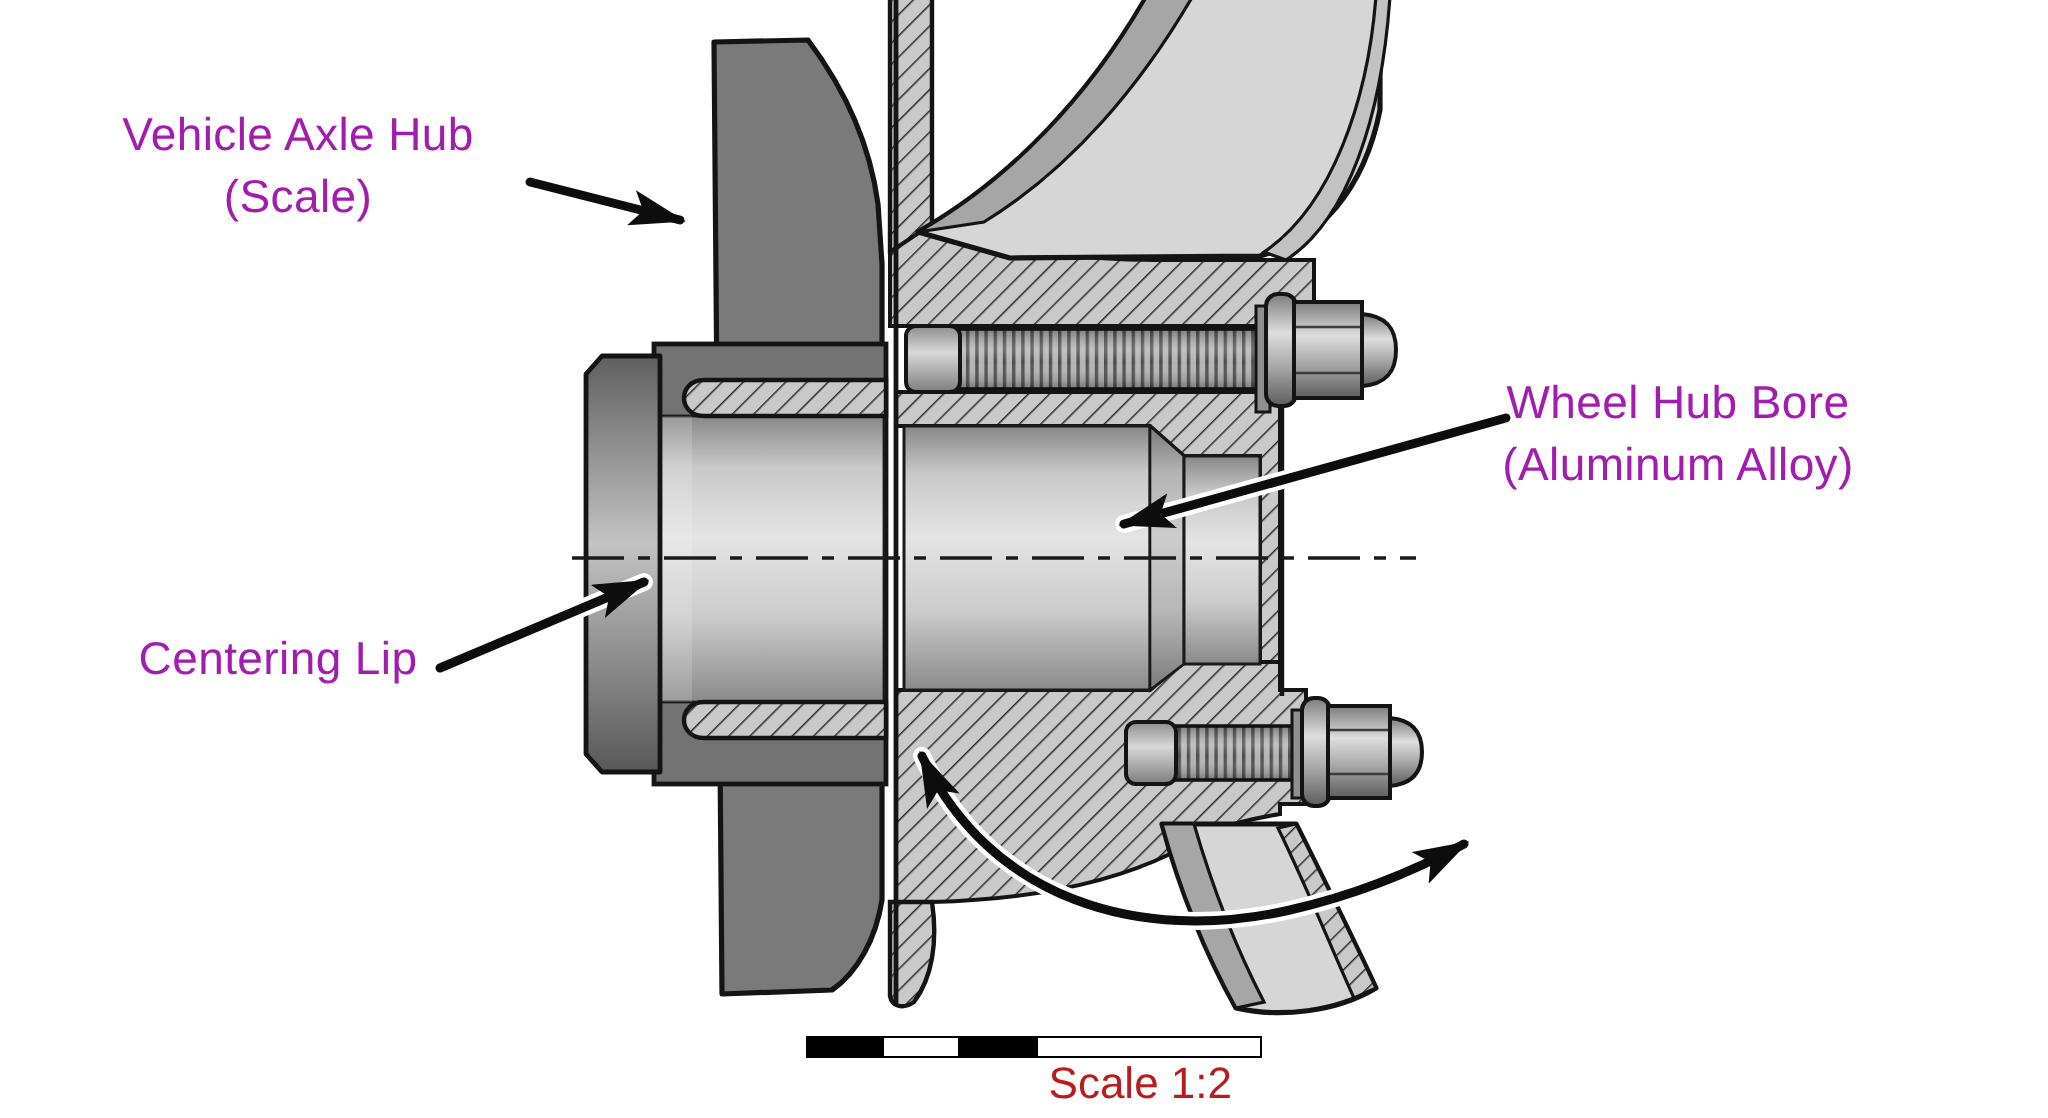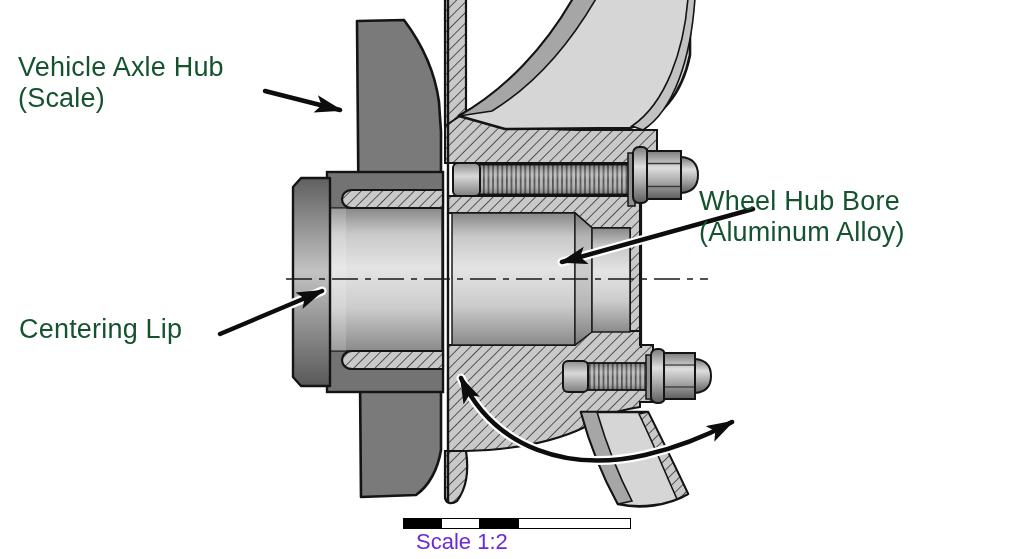--- a/index.html
+++ b/index.html
@@ -2,26 +2,26 @@
 <html><head>
 <meta charset="utf-8">
 <style>
   html,body{margin:0;padding:0;background:#fff;}
   .stage{
     position:relative;width:1024px;height:559px;background:#ffffff;
     font-family:"Liberation Sans",sans-serif;overflow:hidden;
   }
   .stage svg{position:absolute;left:0;top:0;}
   .callout{
-    position:absolute;text-align:left;color:#14532d;
-    font-size:27px;line-height:31px;letter-spacing:0.2px;
+    position:absolute;text-align:center;color:#a21caf;
+    font-size:23px;line-height:31px;letter-spacing:0.2px;
   }
   .callout .sub{display:block;}
   .scale-label{
-    position:absolute;text-align:left;color:#6d28d9;font-size:22px;
+    position:absolute;text-align:right;color:#b91c1c;font-size:22px;
   }
   .scalebar{
     position:absolute;left:403px;top:518px;width:226px;height:9px;
     border:1.6px solid #000;box-sizing:content-box;display:flex;background:#fff;
   }
   .scalebar .seg{height:100%;}
   .seg.b{background:#000;}
   .seg.w{background:#fff;border-left:1px solid #000;border-right:1px solid #000;}
 </style>
 </head>

